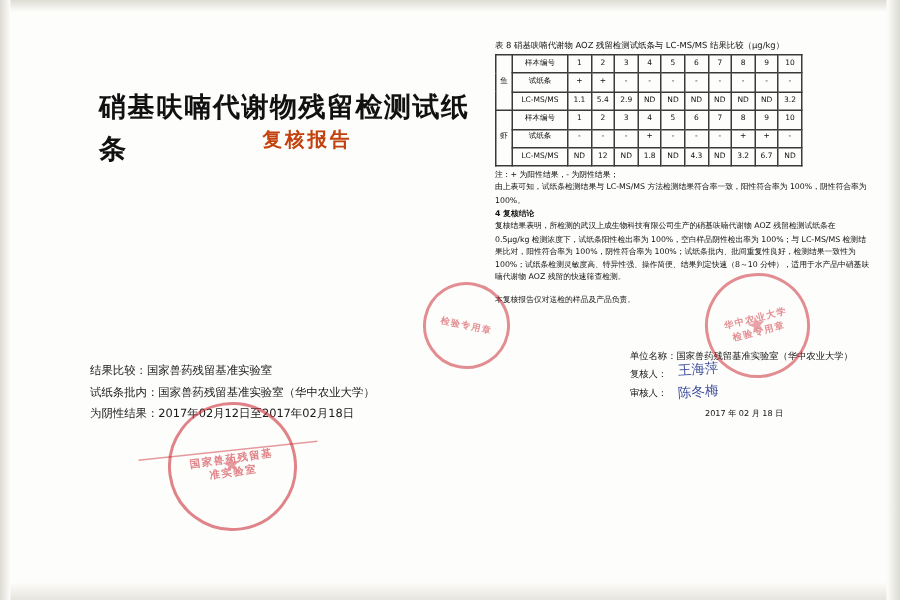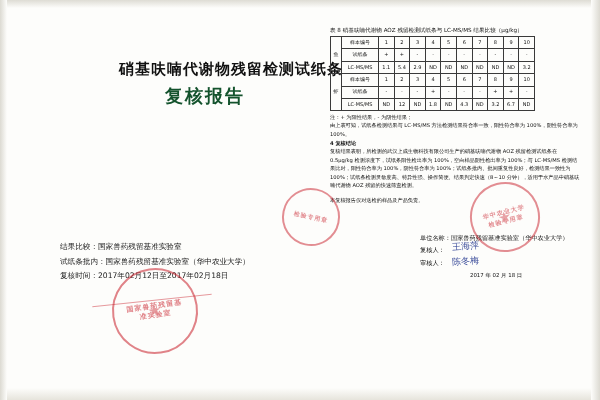--- a/index.html
+++ b/index.html
@@ -26,42 +26,42 @@
     background: #e9e9e3;
   }
   .edge-top { left: 0; top: 0; width: 600px; height: 8px; background: linear-gradient(#dedcd4, #fdfdfb); }
   .edge-bottom { left: 0; bottom: 0; width: 600px; height: 12px; background: linear-gradient(#fdfdfb, #e6e4dc); }
   .edge-left { left: 0; top: 0; width: 7px; height: 400px; background: linear-gradient(90deg,#dcdad2,#fdfdfb); }
   .edge-right { right: 0; top: 0; width: 9px; height: 400px; background: linear-gradient(270deg,#dcdad2,#fdfdfb); }
 
   
   .doc-title {
     position: absolute;
-    left: 83px;
+    left: 66px;
     top: 58px;
     width: 260px;
-    text-align: right;
+    text-align: left;
     font-family: "DejaVu Serif", serif;
-    font-size: 15px;
+    font-size: 18px;
     font-weight: bold;
     letter-spacing: 1px;
     color: #111;
     line-height: 1.55;
   }
   .doc-subtitle {
     position: absolute;
     left: 75px;
     top: 84px;
     width: 260px;
     text-align: center;
     font-family: "DejaVu Serif", serif;
-    font-size: 18px;
+    font-size: 13px;
     font-weight: bold;
     letter-spacing: 2px;
-    color: #14532d;
+    color: #c2410c;
   }
 
   .footer-info {
     position: absolute;
     left: 60px;
     top: 240px;
     font-size: 7.6px;
     color: #1a1a1a;
     line-height: 1.92;
     font-family: "DejaVu Sans", sans-serif;
@@ -328,21 +328,21 @@
   <div class="signdate">2017 年 02 月 18 日</div>
 
   <div class="footer-info">
     <div>
       <span>结果比较：</span><span>国家兽药残留基准实验室</span>
     </div>
     <div>
       <span>试纸条批内：</span><span>国家兽药残留基准实验室（华中农业大学）</span>
     </div>
     <div>
-      <span>复核时间：</span><span>2017年02月12日至2017年02月18日</span>
+      <span>为阴性结果：</span><span>2017年02月12日至2017年02月18日</span>
     </div>
   </div>
 
   <div class="seal seal-main">
     <span class="seal-star">★</span>
     <span>国家兽药残留基准实验室</span>
   </div>
   <div class="stamp-strike"></div>
 
   <div class="seal seal-mid">

